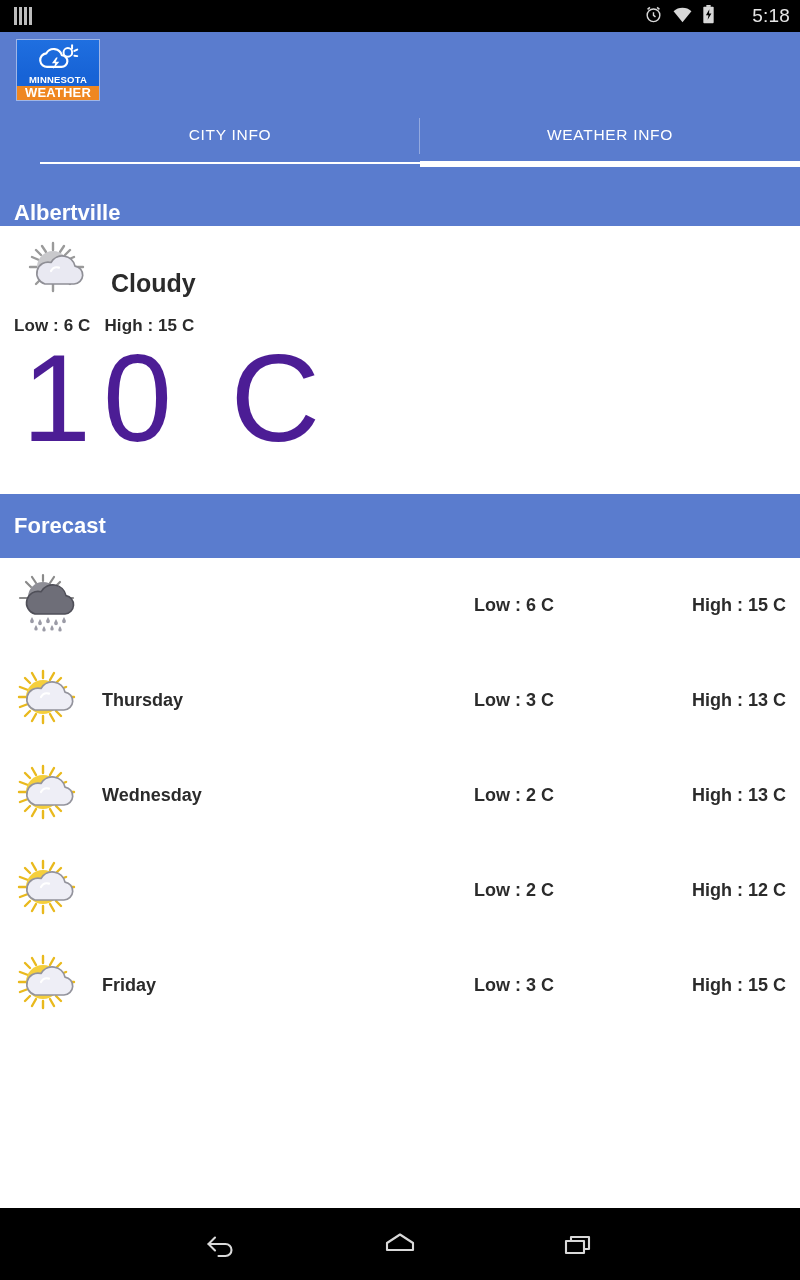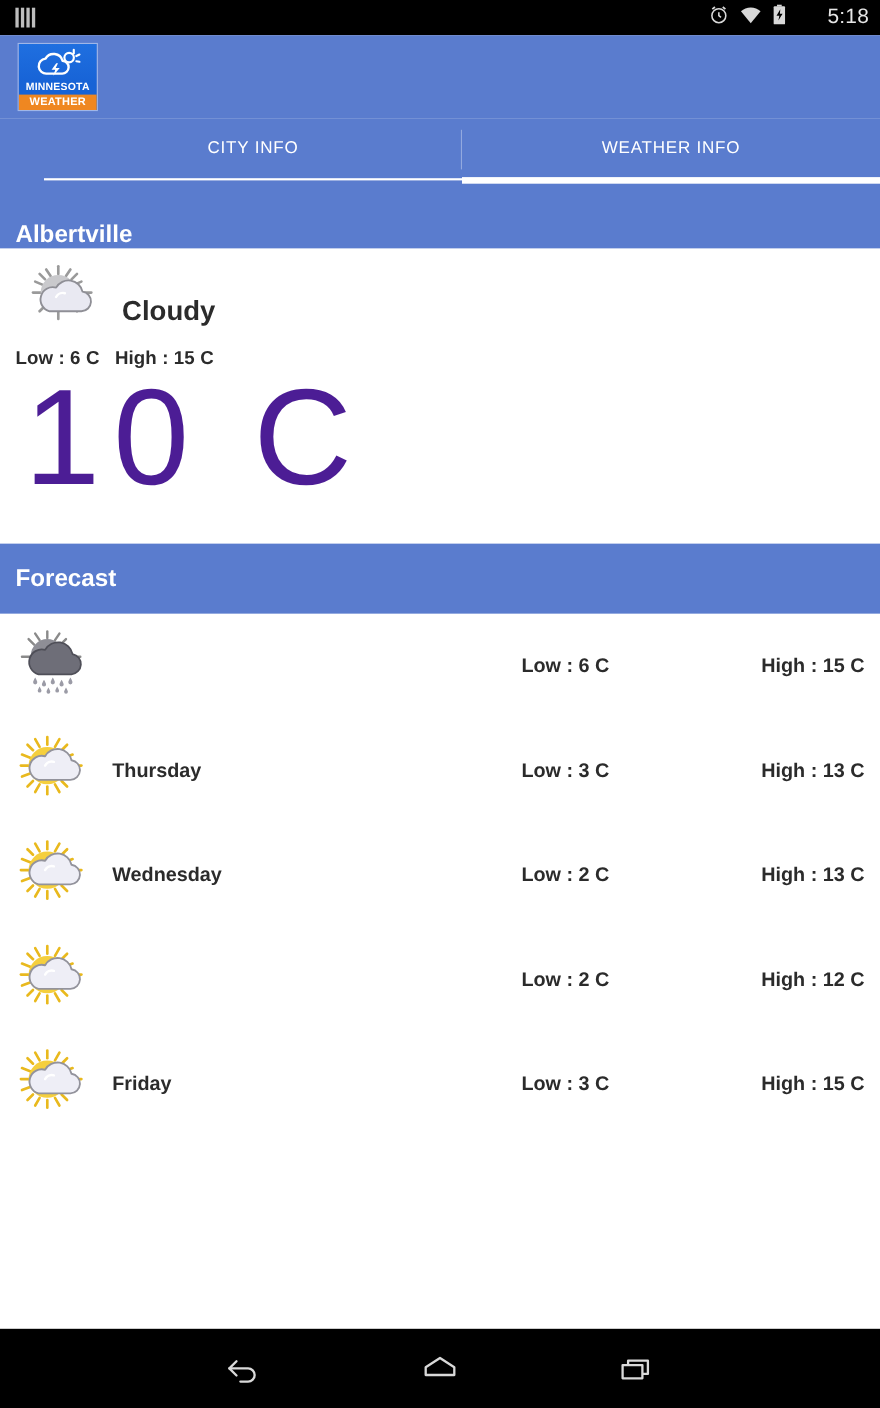--- a/index.html
+++ b/index.html
@@ -40,21 +40,21 @@
 
   
   .appbar {
     background: #5a7cce;
     height: 76px;
     flex: 0 0 76px;
     display: flex; align-items: center;
     padding-left: 16px;
   }
   .logo {
-    width: 73px; height: 62px;
+    width: 84px; height: 62px;
     background: linear-gradient(180deg,#1f6fe0 0%, #1763d6 60%, #1763d6 100%);
     border: 1px solid #9fb6e8;
     display: flex; flex-direction: column;
     align-items: center;
     overflow: hidden;
     position: relative;
   }
   .logo-art {
     flex: 1 1 auto;
     width: 100%;
@@ -64,21 +64,21 @@
   .logo-word {
     width: 100%;
     text-align: center;
     color: #ffffff;
     font-size: 9.5px;
     font-weight: bold;
     letter-spacing: .2px;
     line-height: 12px;
   }
   .logo-word.brandA { background: transparent; }
-  .logo-word.brandB { background: #ef8721; font-size: 10px; line-height: 14px; }
+  .logo-word.brandB { background: #ef8721; font-size: 13px; line-height: 14px; }
 
   
   .tabs {
     background: #5a7cce;
     height: 62px;
     flex: 0 0 62px;
     display: flex;
     position: relative;
     padding-left: 40px;
   }

